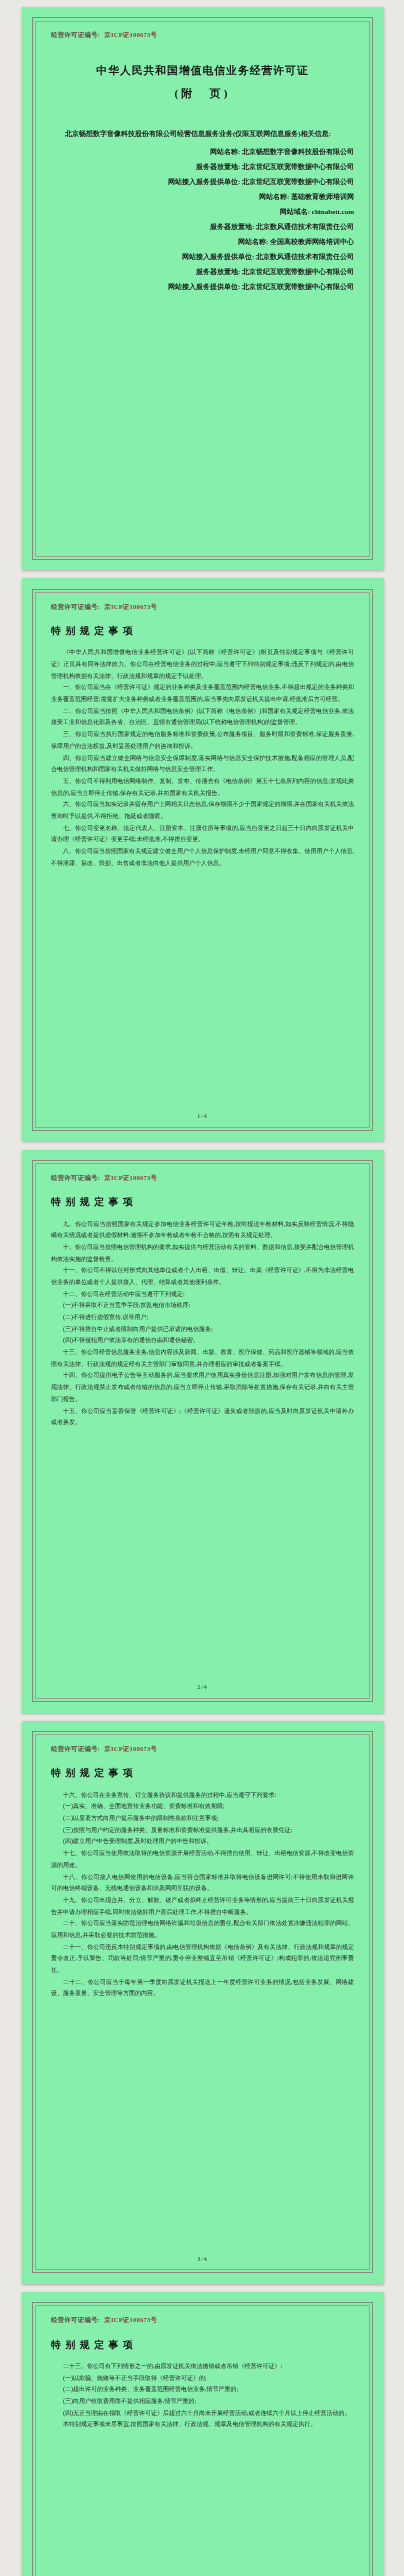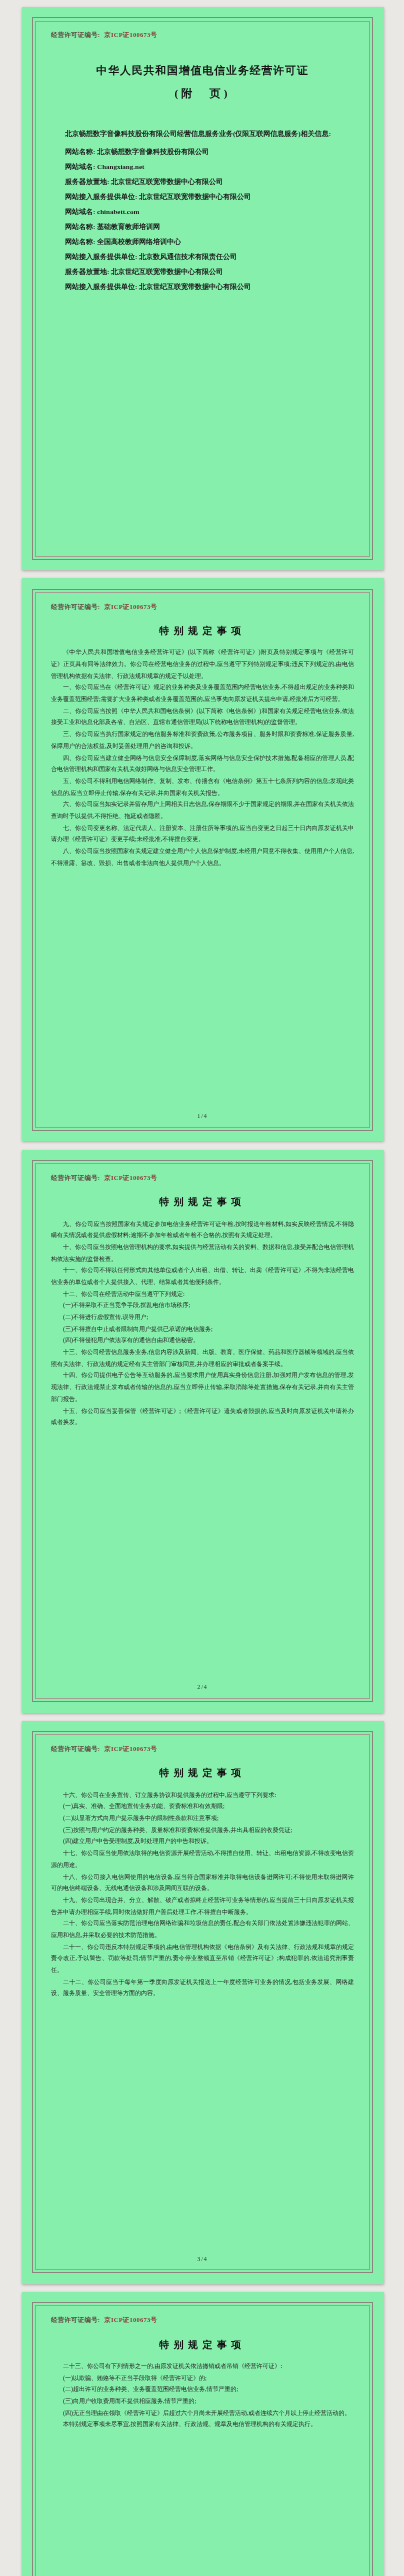--- a/index.html
+++ b/index.html
@@ -74,25 +74,25 @@
     font-weight: 600;
     color: #1e1e1e;
     line-height: 2.15;
   }
   .cover-intro {
     text-indent: 2em;
     margin: 0 0 3.1px 0;
   }
   .cover-line {
     text-indent: 2em;
+    text-align: right;
   }
   
   .prov-title {
     margin: 13.4px 0 9.3px 0;
-    text-align: center;
     font-size: 9.8px;
     font-weight: bold;
     color: #141414;
     letter-spacing: 4.6px;
   }
   .paras {
     font-size: 6px;
     color: #242424;
     line-height: 1.95;
     text-align: justify;
@@ -126,30 +126,30 @@
         <span>经营许可证编号:</span>
         <span class="num">京ICP证100673号</span>
       </div>
       <h1 class="cover-title">中华人民共和国增值电信业务经营许可证</h1>
       <div class="cover-subtitle">(附　页)</div>
       <div class="cover-body">
         <p class="cover-intro">北京畅想数字音像科技股份有限公司经营信息服务业务(仅限互联网信息服务)相关信息:</p>
         <div>
   <div class="cover-line">网站名称: 北京畅想数字音像科技股份有限公司</div>
 
-  <div class="cover-line">网站域名: Changxiang.net</div>
 
   <div class="cover-line">服务器放置地: 北京世纪互联宽带数据中心有限公司</div>
 
   <div class="cover-line">网站接入服务提供单位: 北京世纪互联宽带数据中心有限公司</div>
 
+  <div class="cover-line">网站名称: 基础教育教师培训网</div>
+
   <div class="cover-line">网站域名: chinabett.com</div>
 
-  <div class="cover-line">网站名称: 基础教育教师培训网</div>
-
+  <div class="cover-line">服务器放置地: 北京数风通信技术有限责任公司</div>
 
   <div class="cover-line">网站名称: 全国高校教师网络培训中心</div>
 
   <div class="cover-line">网站接入服务提供单位: 北京数风通信技术有限责任公司</div>
 
 
   <div class="cover-line">服务器放置地: 北京世纪互联宽带数据中心有限公司</div>
 
   <div class="cover-line">网站接入服务提供单位: 北京世纪互联宽带数据中心有限公司</div>
 </div>

